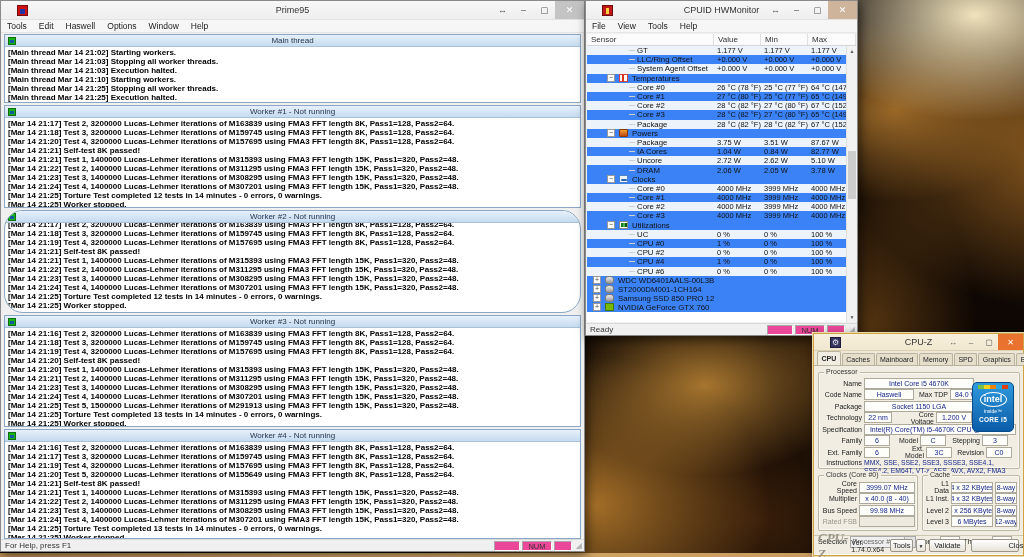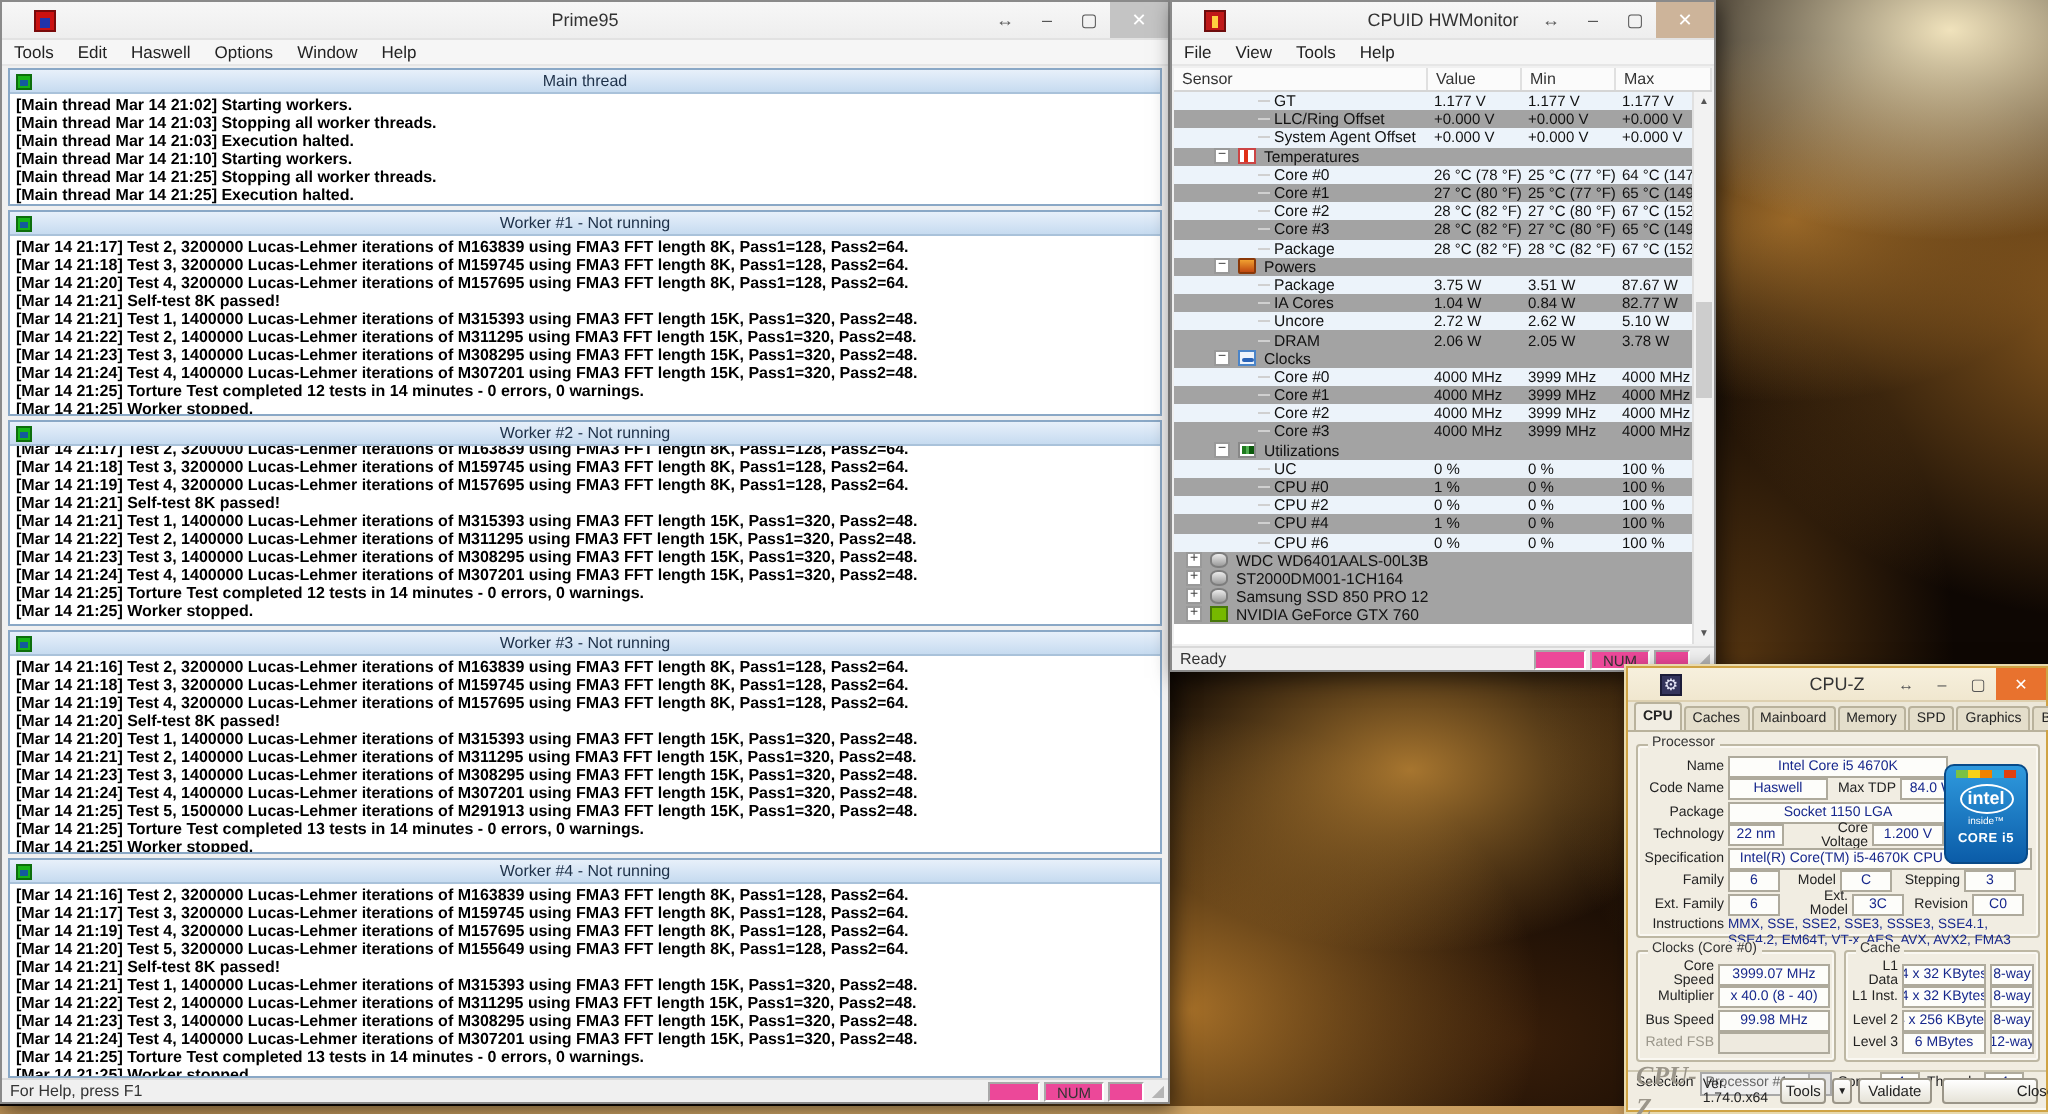--- a/index.html
+++ b/index.html
@@ -50,21 +50,21 @@
   .p95-line.clipped { margin-top:-4px; }
 
   
   #hwmonitor { left:585px; top:0; width:273px; height:336px; z-index:2; }
   #hwmonitor .win-icon { background:#c01818; border:1px solid #6e0c0c; position:relative; }
   #hwmonitor .win-icon::after { content:''; position:absolute; left:3px; top:2px; width:3px; height:6px; background:#ffd040; }
   #hwmonitor .tb-close { background:#cdb49a; }
   .hwm-colhdr { position:absolute; top:33px; left:1px; right:1px; height:12px; display:grid; grid-template-columns:127px 47px 47px 1fr; background:#fbfbfb; border-bottom:1px solid #d5d5d5; font-size:8px; color:#333; }
   .hwm-colhdr span { border-right:1px solid #e0e0e0; padding-left:4px; line-height:11px; overflow:hidden; }
   #hwm-list { position:absolute; top:45px; left:1px; right:1px; bottom:13px; background:#fff; overflow:hidden; }
-  .hwm-row { display:grid; grid-template-columns:127px 47px 47px 1fr; height:9.2px; align-items:center; background:#a3a3a3; }
+  .hwm-row { display:grid; grid-template-columns:127px 47px 47px 1fr; height:9.2px; align-items:center; background:#3b82f6; }
   .hwm-row.shaded { background:#ecf3fa; }
   .hwm-label { display:flex; align-items:flex-start; overflow:hidden; white-space:nowrap; }
   .hwm-row.child .hwm-label { padding-left:50px; position:relative; }
   .hwm-row.child .hwm-label::before { content:''; position:absolute; left:42px; top:4px; width:6px; height:1px; background:#d0d0d0; }
   .hwm-row.group .hwm-label { padding-left:20px; }
   .hwm-row.device .hwm-label { padding-left:6px; }
   .hwm-text { font-size:7.8px; color:#111; }
   .hwm-cell { font-size:7.5px; color:#111; padding-left:3px; overflow:hidden; white-space:nowrap; }
   .expand-box { width:8px; height:8px; flex:0 0 8px; border:1px solid #999; background:#fff; font-size:7px; line-height:6px; text-align:center; color:#444; margin-right:4px; }
   .hwm-icon { width:9px; height:8px; flex:0 0 9px; margin-right:4px; position:relative; }
@@ -169,21 +169,21 @@
           <div class="p95-line">[Mar 14 21:20] Test 4, 3200000 Lucas-Lehmer iterations of M157695 using FMA3 FFT length 8K, Pass1=128, Pass2=64.</div>
           <div class="p95-line">[Mar 14 21:21] Self-test 8K passed!</div>
           <div class="p95-line">[Mar 14 21:21] Test 1, 1400000 Lucas-Lehmer iterations of M315393 using FMA3 FFT length 15K, Pass1=320, Pass2=48.</div>
           <div class="p95-line">[Mar 14 21:22] Test 2, 1400000 Lucas-Lehmer iterations of M311295 using FMA3 FFT length 15K, Pass1=320, Pass2=48.</div>
           <div class="p95-line">[Mar 14 21:23] Test 3, 1400000 Lucas-Lehmer iterations of M308295 using FMA3 FFT length 15K, Pass1=320, Pass2=48.</div>
           <div class="p95-line">[Mar 14 21:24] Test 4, 1400000 Lucas-Lehmer iterations of M307201 using FMA3 FFT length 15K, Pass1=320, Pass2=48.</div>
           <div class="p95-line">[Mar 14 21:25] Torture Test completed 12 tests in 14 minutes - 0 errors, 0 warnings.</div>
           <div class="p95-line">[Mar 14 21:25] Worker stopped.</div>
         </div>
   </div>
-      <div class="p95-pane" style="height: 103px;">
+      <div class="p95-pane" style="height: 103px; border-radius: 19px;">
     <div class="p95-pane-header">
       <span class="p95-pane-icon"></span>
       <span class="p95-pane-title">Worker #2 - Not running</span>
     </div>
     <div class="p95-pane-body">
           <div class="p95-line clipped">[Mar 14 21:17] Test 2, 3200000 Lucas-Lehmer iterations of M163839 using FMA3 FFT length 8K, Pass1=128, Pass2=64.</div>
           <div class="p95-line">[Mar 14 21:18] Test 3, 3200000 Lucas-Lehmer iterations of M159745 using FMA3 FFT length 8K, Pass1=128, Pass2=64.</div>
           <div class="p95-line">[Mar 14 21:19] Test 4, 3200000 Lucas-Lehmer iterations of M157695 using FMA3 FFT length 8K, Pass1=128, Pass2=64.</div>
           <div class="p95-line">[Mar 14 21:21] Self-test 8K passed!</div>
           <div class="p95-line">[Mar 14 21:21] Test 1, 1400000 Lucas-Lehmer iterations of M315393 using FMA3 FFT length 15K, Pass1=320, Pass2=48.</div>

